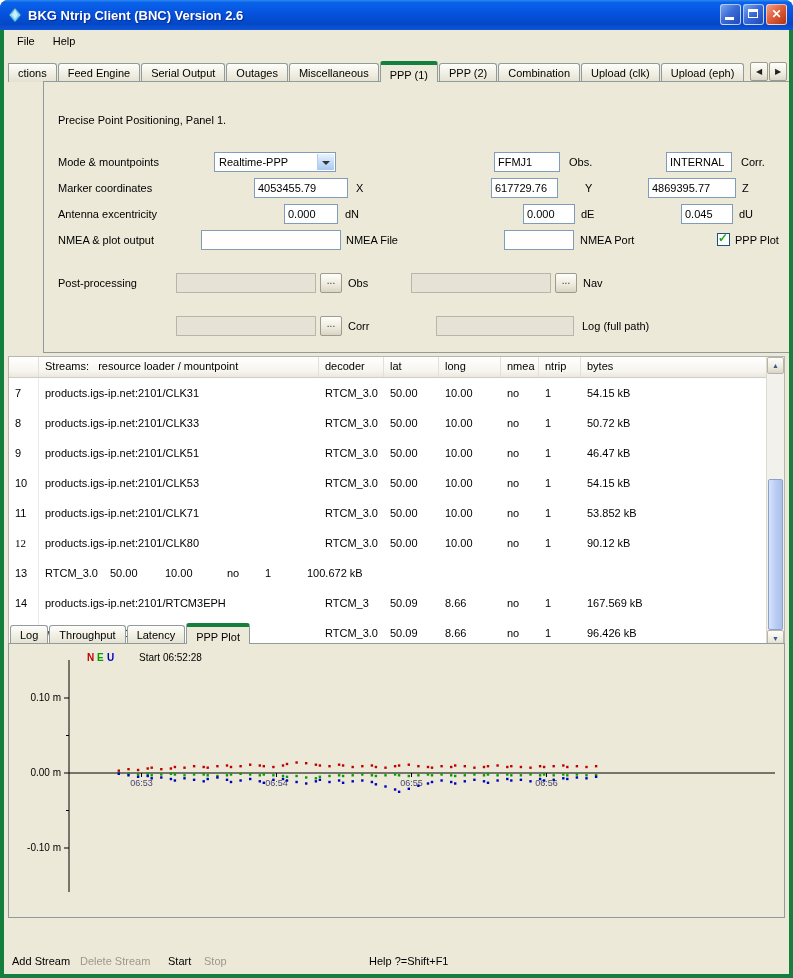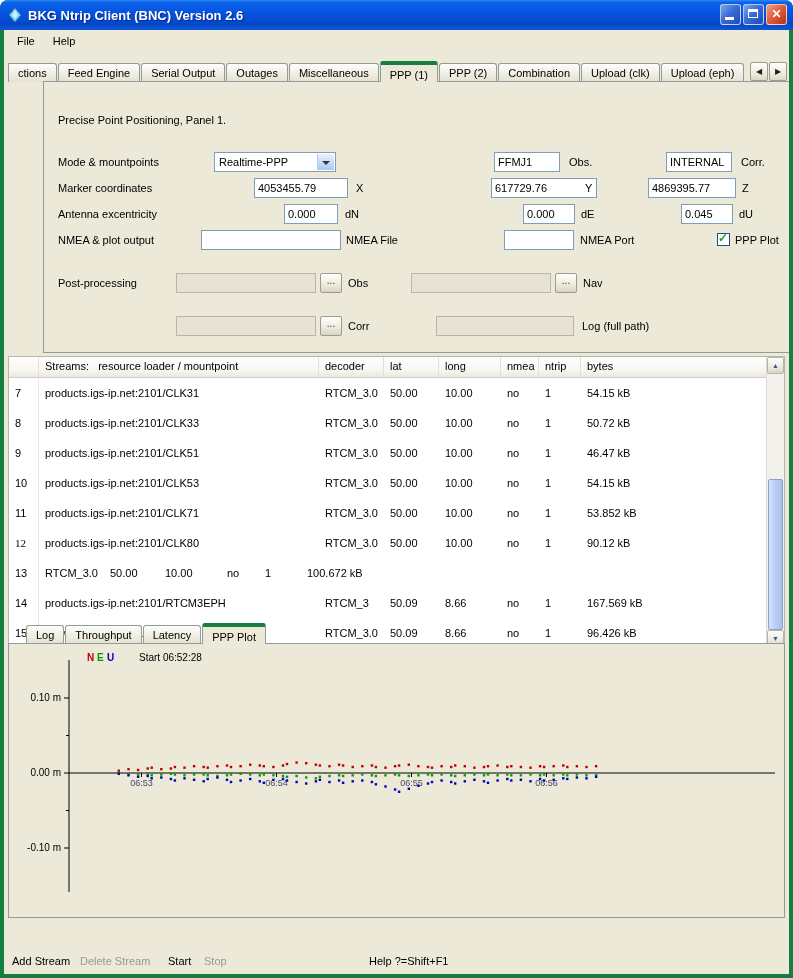--- a/index.html
+++ b/index.html
@@ -21,21 +21,21 @@
   .wbtn.close .x{position:absolute;left:0;top:0;width:100%;height:100%;color:#fff;font-weight:bold;
     font-size:12px;line-height:19px;text-align:center;}
   
   .client{position:absolute;top:30px;left:4px;right:4px;bottom:4px;background:#ECE9D8;overflow:hidden;}
   
   .menubar{position:absolute;top:0;left:0;right:0;height:22px;display:flex;align-items:center;padding-left:4px;}
   .menu-item{padding:3px 9px;font-size:11px;}
   
   .tabbar{position:absolute;left:0;right:0;height:22px;display:flex;align-items:flex-end;overflow:hidden;}
   .tabbar.top{top:30px;padding-left:12px;}
-  .tabbar.bottom{top:592px;padding-left:22px;}
+  .tabbar.bottom{top:592px;padding-left:6px;}
   .tab{height:19px;line-height:18px;padding:0 9px;border:1px solid #919B9C;border-bottom:none;
     border-radius:3px 3px 0 0;background:linear-gradient(180deg,#FEFEFB,#EFEDE0 60%,#E4E1D2);
     margin-right:1px;font-size:11px;white-space:nowrap;box-sizing:border-box;}
   .tab.selected{height:22px;line-height:21px;background:#ECE9D8;position:relative;z-index:3;
     border-top:4px solid #15803d;margin-bottom:-1px;margin-top:41px;}
   .tab.clipped{margin-left:-8px;border-top-left-radius:0;}
   .tab-scroll{position:absolute;right:2px;top:2px;display:flex;gap:1px;}
   .tsbtn{width:18px;height:19px;border:1px solid #9E9A8E;border-radius:2px;box-sizing:border-box;
     background:linear-gradient(180deg,#FEFEFB,#EFEDE0 60%,#DCD8C8);text-align:center;line-height:17px;font-size:8px;color:#222;}
   
@@ -142,21 +142,21 @@
         <span class="drop"></span>
       </div>
       <input class="field" style="left: 450px; top: 70px; width: 66px;" value="FFMJ1">
       <div class="flabel" style="left:525px;top:70px;">Obs.</div>
       <input class="field" style="left: 622px; top: 70px; width: 66px;" value="INTERNAL">
       <div class="flabel" style="left:697px;top:70px;">Corr.</div>
 
       <div class="flabel" style="left:14px;top:96px;">Marker coordinates</div>
       <input class="field" style="left: 210px; top: 96px; width: 94px;" value="4053455.79">
       <div class="flabel" style="left:312px;top:96px;">X</div>
-      <input class="field" style="left: 447px; top: 96px; width: 106px;" value="617729.76">
+      <input class="field" style="left: 447px; top: 96px; width: 67px;" value="617729.76">
       <div class="flabel" style="left:541px;top:96px;">Y</div>
       <input class="field" style="left: 604px; top: 96px; width: 88px;" value="4869395.77">
       <div class="flabel" style="left:698px;top:96px;">Z</div>
 
       <div class="flabel" style="left:14px;top:122px;">Antenna excentricity</div>
       <input class="field" style="left: 240px; top: 122px; width: 54px;" value="0.000">
       <div class="flabel" style="left:301px;top:122px;">dN</div>
       <input class="field" style="left: 479px; top: 122px; width: 52px;" value="0.000">
       <div class="flabel" style="left:537px;top:122px;">dE</div>
       <input class="field" style="left: 637px; top: 122px; width: 52px;" value="0.045">

